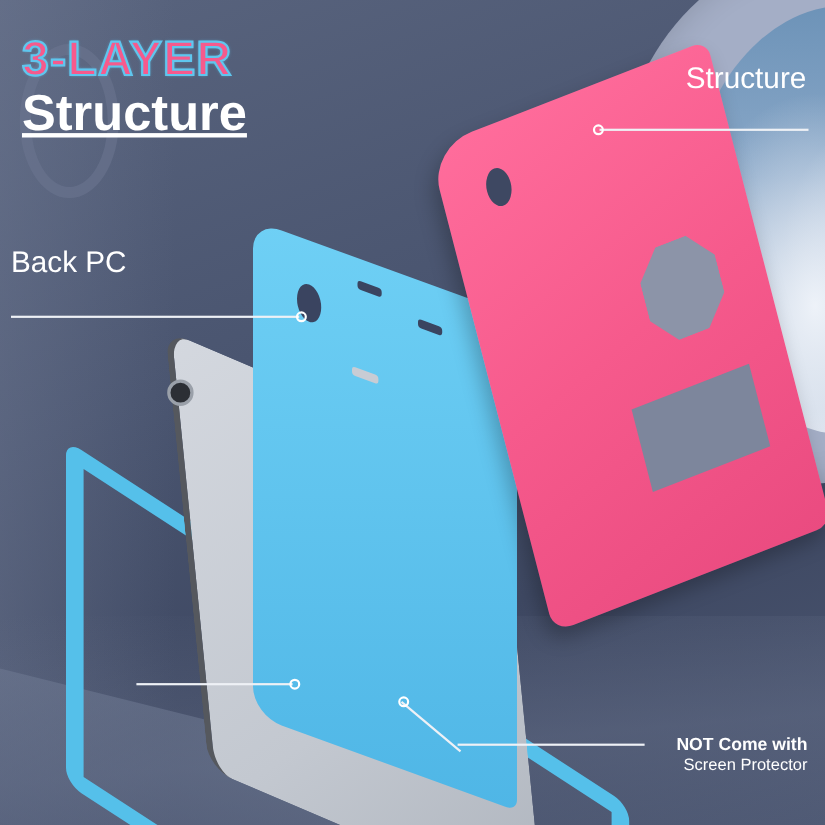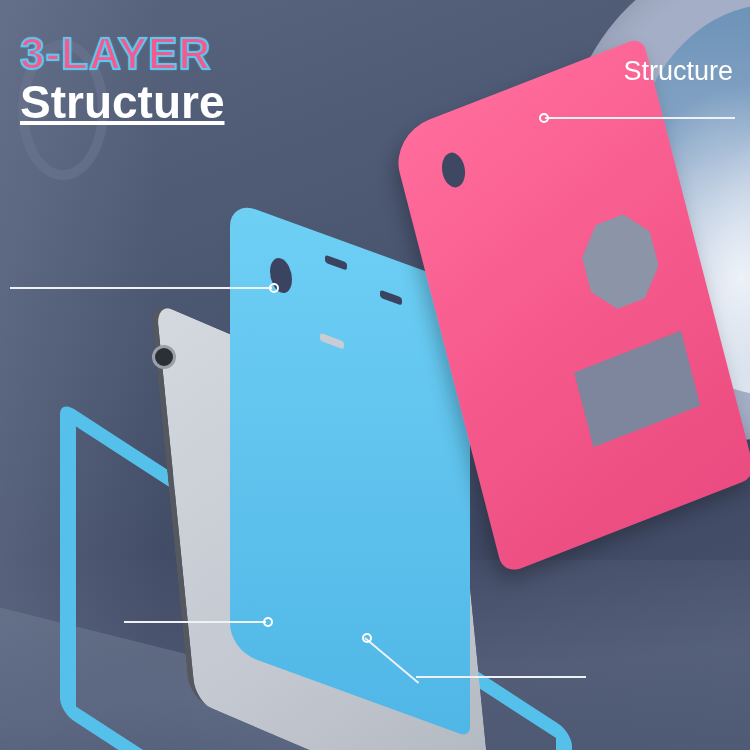--- a/index.html
+++ b/index.html
@@ -128,23 +128,28 @@
     <div class="title-main">Structure</div>
   </div>
 
   <div class="callout callout-silicone">
     <div class="headline">Structure</div>
   </div>
   <div class="leader" style="left:545px;top:117px;width:190px;"></div>
   <div class="leader-dot" style="left:539px;top:113px;"></div>
 
   <div class="callout callout-backpc">
+    <div class="headline">Back PC</div>
   </div>
   <div class="leader" style="left:10px;top:287px;width:262px;"></div>
   <div class="leader-dot" style="left:269px;top:283px;"></div>
 
   <div class="leader" style="left:124px;top:621px;width:142px;"></div>
   <div class="leader-dot" style="left:263px;top:617px;"></div>
 
+  <div class="callout callout-screen">
+    <div class="headline">NOT Come with</div>
+    <div class="sub">Screen Protector</div>
+  </div>
   <div class="leader" style="left:365px;top:637px;width:70px;transform:rotate(40deg);transform-origin:left center;"></div>
   <div class="leader" style="left:416px;top:676px;width:170px;"></div>
   <div class="leader-dot" style="left:362px;top:633px;"></div>
 </div>
 
 </body></html>

